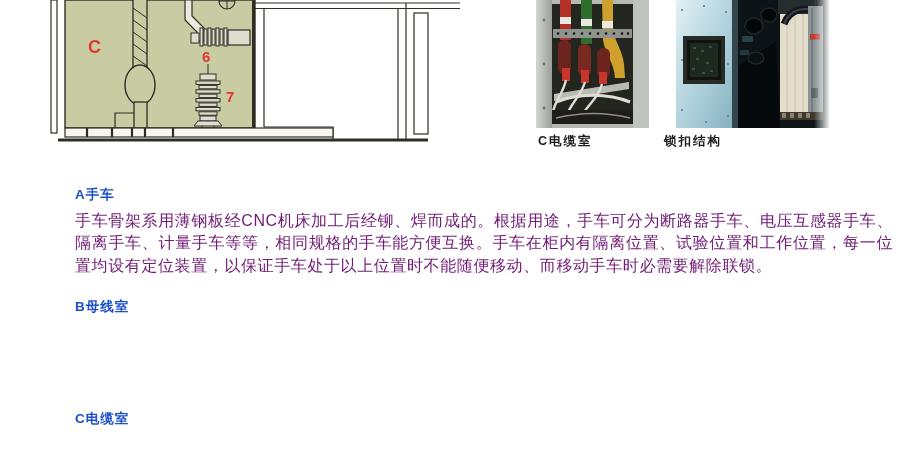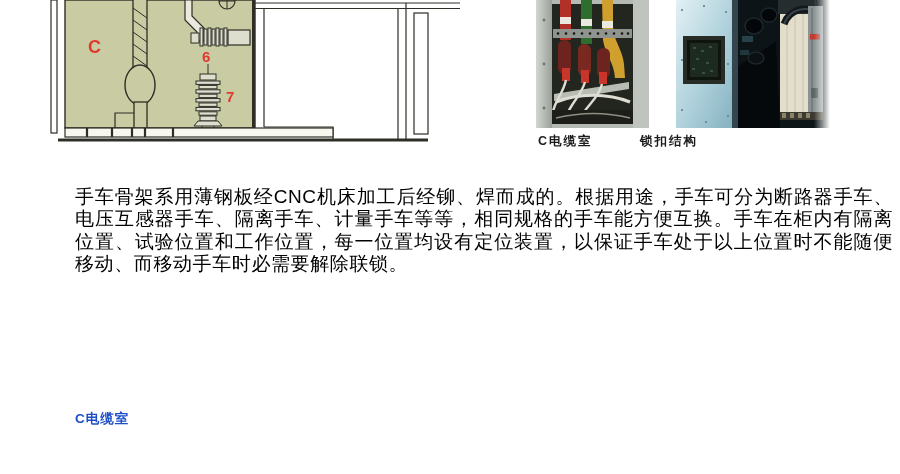--- a/index.html
+++ b/index.html
@@ -13,33 +13,33 @@
   .diagram-wrap{position:absolute;left:40px;top:0;width:420px;height:150px;}
   .photo{position:absolute;top:0;}
   .photo1{left:536px;width:113px;height:128px;}
   .photo2{left:676px;width:154px;height:128px;}
   .photo-caption{
     position:absolute;top:133px;
     font-size:12.5px;font-weight:bold;color:#1b1b1b;
     letter-spacing:2px;white-space:nowrap;
   }
   .cap1{left:538px;}
-  .cap2{left:640px;}
+  .cap2{left:664px;}
   .section{position:absolute;left:75px;width:818px;}
   .sec-a{top:186px;}
   .sec-b{top:298px;}
   .sec-c{top:410px;}
   .section h3{
     margin:0 0 6px 0;
     font-size:13.5px;font-weight:bold;color:#1d50c8;
     letter-spacing:1px;
   }
   .section p{
     margin:0;
-    font-size:19px;line-height:22.4px;color:#000000;
+    font-size:16px;line-height:22.4px;color:#701a75;
     text-align:justify;letter-spacing:0.6px;
   }
   svg{display:block;}
 </style>
 </head>
 <body>
 
 <div class="page">
 
   <div class="diagram-wrap">
@@ -249,23 +249,25 @@
         <rect x="114" y="113" width="4" height="5" fill="#8c8468"></rect>
       <rect x="122" y="113" width="4" height="5" fill="#8c8468"></rect>
         <rect x="130" y="113" width="4" height="5" fill="#8c8468"></rect>
 
       <rect x="138" y="0" width="16" height="128" fill="url(#p2fade)"></rect>
     </svg>
   </div>
   <div class="photo-caption cap2">锁扣结构</div>
 
   <div class="section sec-a">
+    <h3>A手车</h3>
     <p>手车骨架系用薄钢板经CNC机床加工后经铆、焊而成的。根据用途，手车可分为断路器手车、电压互感器手车、隔离手车、计量手车等等，相同规格的手车能方便互换。手车在柜内有隔离位置、试验位置和工作位置，每一位置均设有定位装置，以保证手车处于以上位置时不能随便移动、而移动手车时必需要解除联锁。</p>
   </div>
 
   <div class="section sec-b">
+    <h3>B母线室</h3>
   </div>
 
   <div class="section sec-c">
     <h3>C电缆室</h3>
   </div>
 
 </div>
 
 </body></html>

